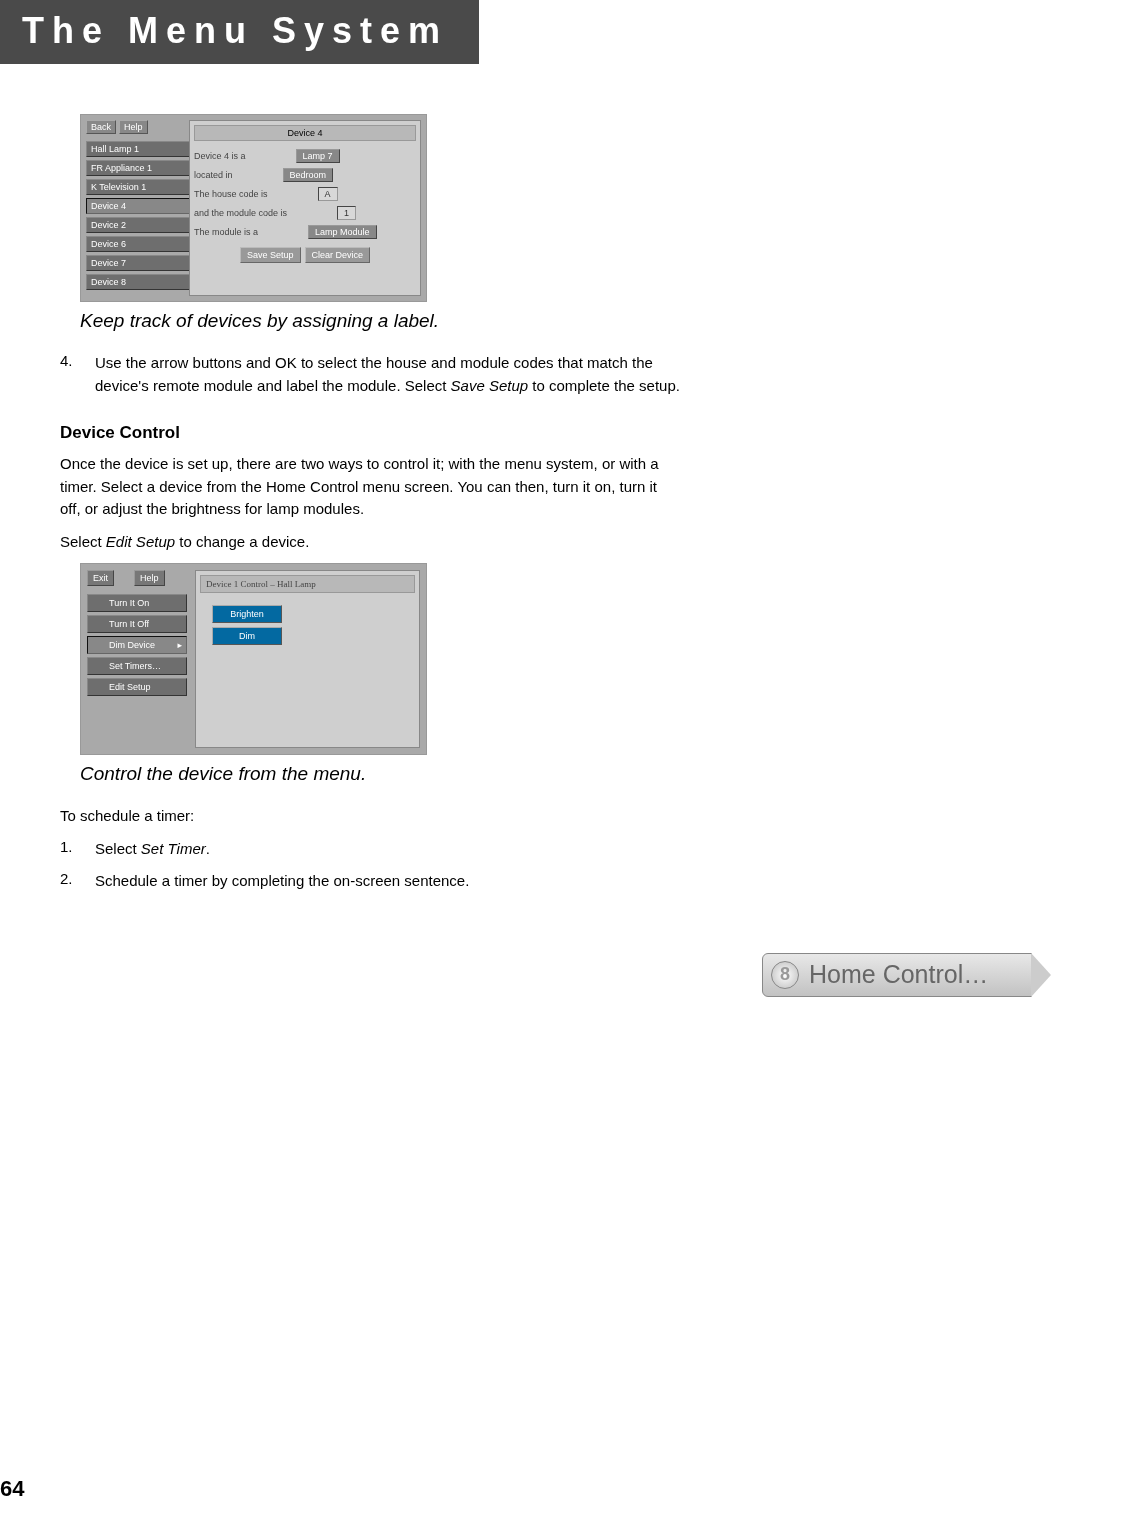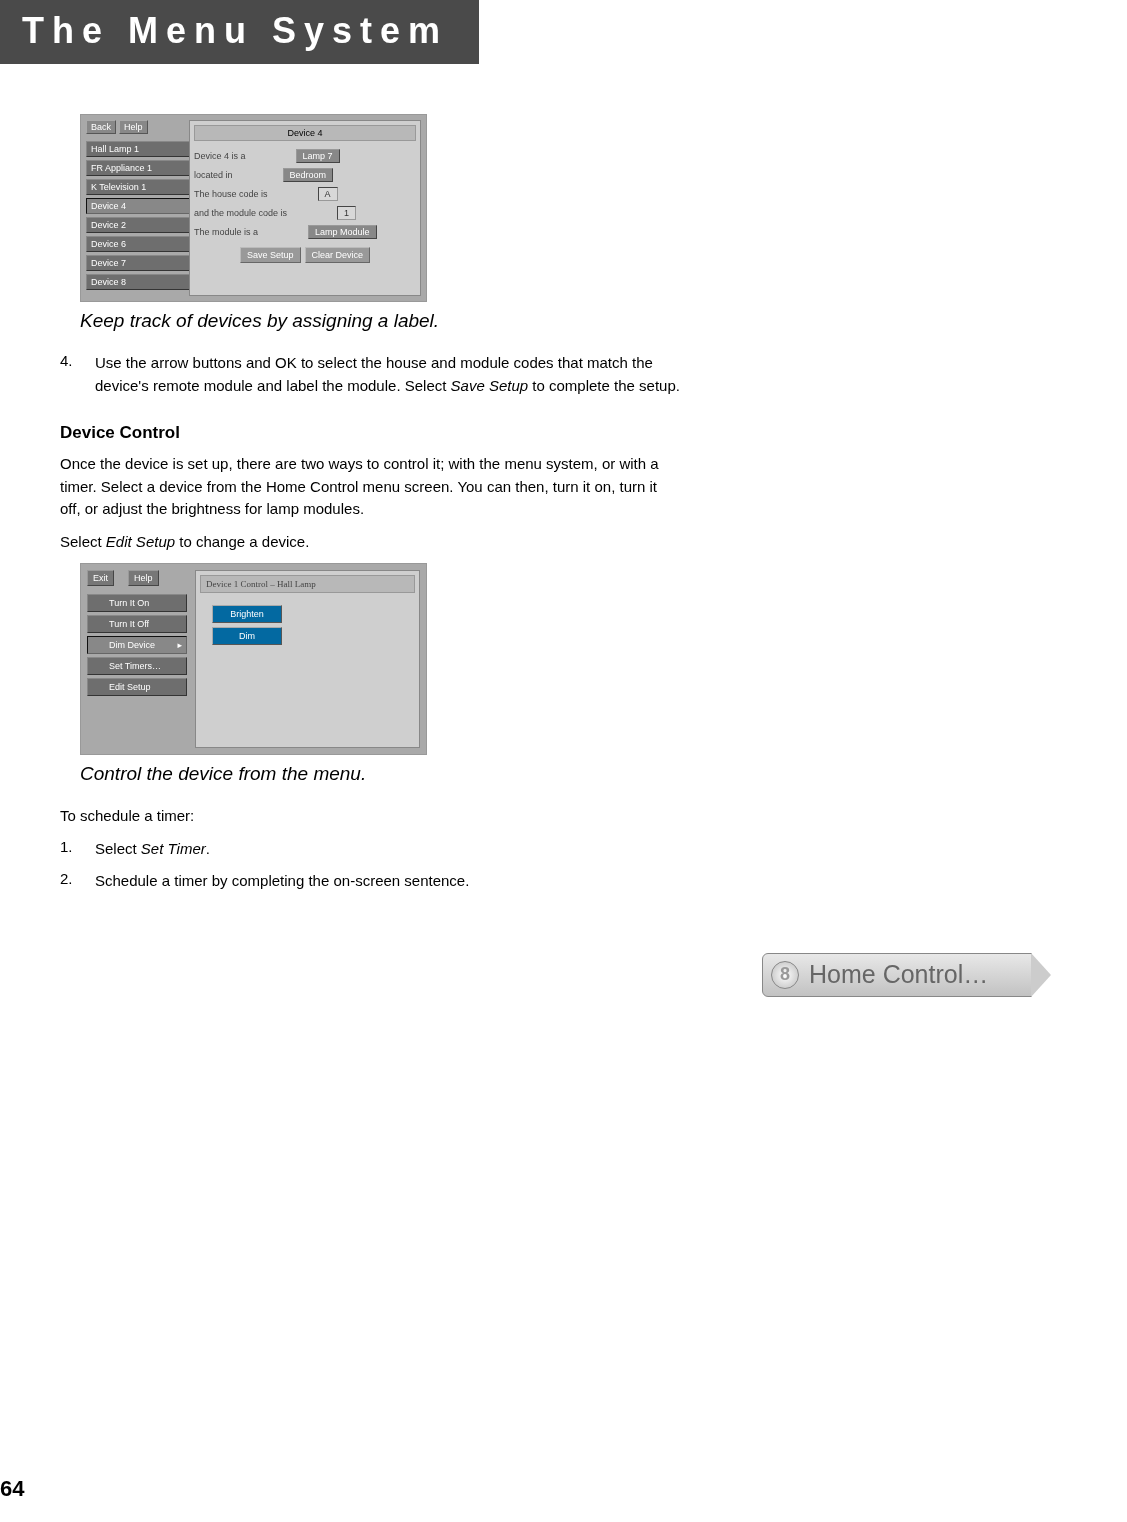--- a/index.html
+++ b/index.html
@@ -83,21 +83,21 @@
   .s1 .sb-item.sel { background:#888;color:#fff;border:1px inset #666; }
   .s1 .main { position:absolute; top:5px; left:108px; right:5px; bottom:5px; background:#cfcfcf;border:1px solid #888;padding:4px; }
   .s1 .tab { background:#b8b8b8;font-size:9px;text-align:center;padding:2px;margin-bottom:8px;border:1px solid #999; }
   .s1 .line { display:flex;align-items:center;margin:5px 0;font-size:9px;color:#444;gap:44px; }
   .s1 .val { background:#888;color:#fff;padding:1px 6px;font-size:9px;margin-left:6px;border:1px outset #999; }
   .s1 .val2 { background:#d8d8d8;color:#333;padding:1px 6px;font-size:9px;margin-left:6px;border:1px inset #999; }
   .s1 .btns { display:flex;gap:4px;justify-content:center;margin-top:8px; }
   .s1 .btn { background:#999;color:#fff;font-size:9px;padding:2px 6px;border:1px outset #bbb; }
 
   
-  .s2 .top-btns { position:absolute; top:6px; left:6px; display:flex; gap:14px; }
+  .s2 .top-btns { position:absolute; top:6px; left:6px; display:flex; gap:20px; }
   .s2 .top-btn { background:#777;color:#fff;font-size:9px;padding:2px 5px;border:1px outset #999; }
   .s2 .sidebar { position:absolute; top:30px; left:6px; width:100px; }
   .s2 .sb-item { background:#6e6e6e;color:#fff;font-size:9px;padding:3px 21px;margin-bottom:3px;border:1px outset #888;white-space:nowrap; }
   .s2 .sb-item.sel { background:#888;border:1px inset #666; position:relative; }
   .s2 .sb-item.sel::after { content:"▸"; position:absolute; right:4px; color:#fff; }
   .s2 .main { position:absolute; top:6px; left:114px; right:6px; bottom:6px; background:#cfcfcf;border:1px solid #888;padding:4px; }
   .s2 .tab { background:#b8b8b8;font-size:9px;padding:3px 5px;margin-bottom:12px;border:1px solid #999;color:#444;font-family:Liberation Serif, serif; }
   .s2 .btn { background:#0369a1;color:#fff;font-size:9px;padding:3px 10px;border:1px outset #aaa;width:70px;text-align:center;margin:4px 0 0 12px; }
   .clear { clear:both; }
 </style>

